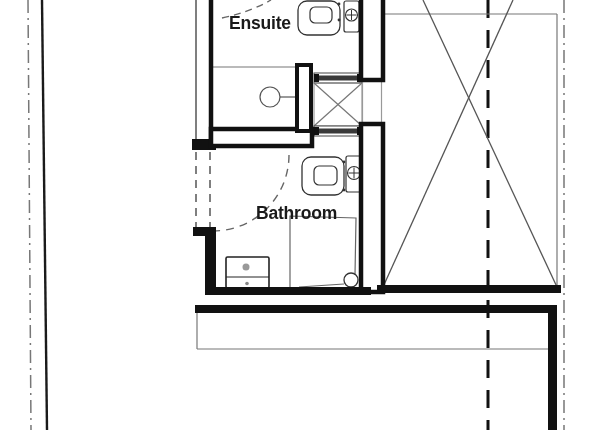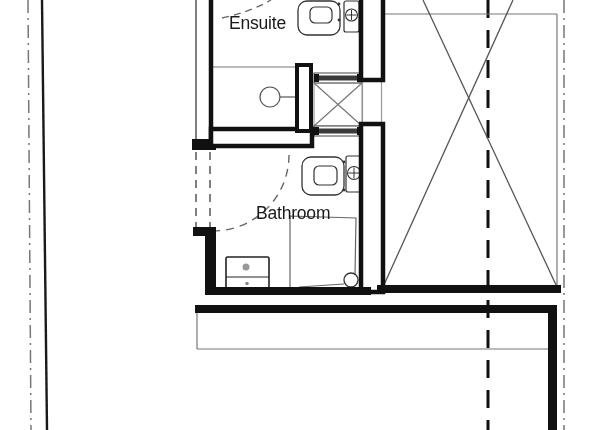--- a/index.html
+++ b/index.html
@@ -1,17 +1,17 @@
 <!DOCTYPE html>
 <html><head>
 <meta charset="utf-8">
 <style>
   html,body{margin:0;padding:0;background:#fff;}
   .plan-wrap{position:relative;width:608px;height:430px;background:#fdba74;overflow:hidden;
-             font-family:"Liberation Sans", sans-serif;}
+             font-family:"Liberation Sans", sans-serif;font-weight:bold;}
   svg{display:block;}
   text.room-label{font-family:"Liberation Sans", sans-serif;font-size:17.5px;fill:#1a1a1a;letter-spacing:-0.2px;}
 </style>
 </head>
 <body>
 
 <div class="plan-wrap">
 <svg width="608" height="430" viewBox="0 0 608 430" xmlns="http://www.w3.org/2000/svg">
 
   <rect x="0" y="0" width="608" height="430" fill="#ffffff"></rect>

